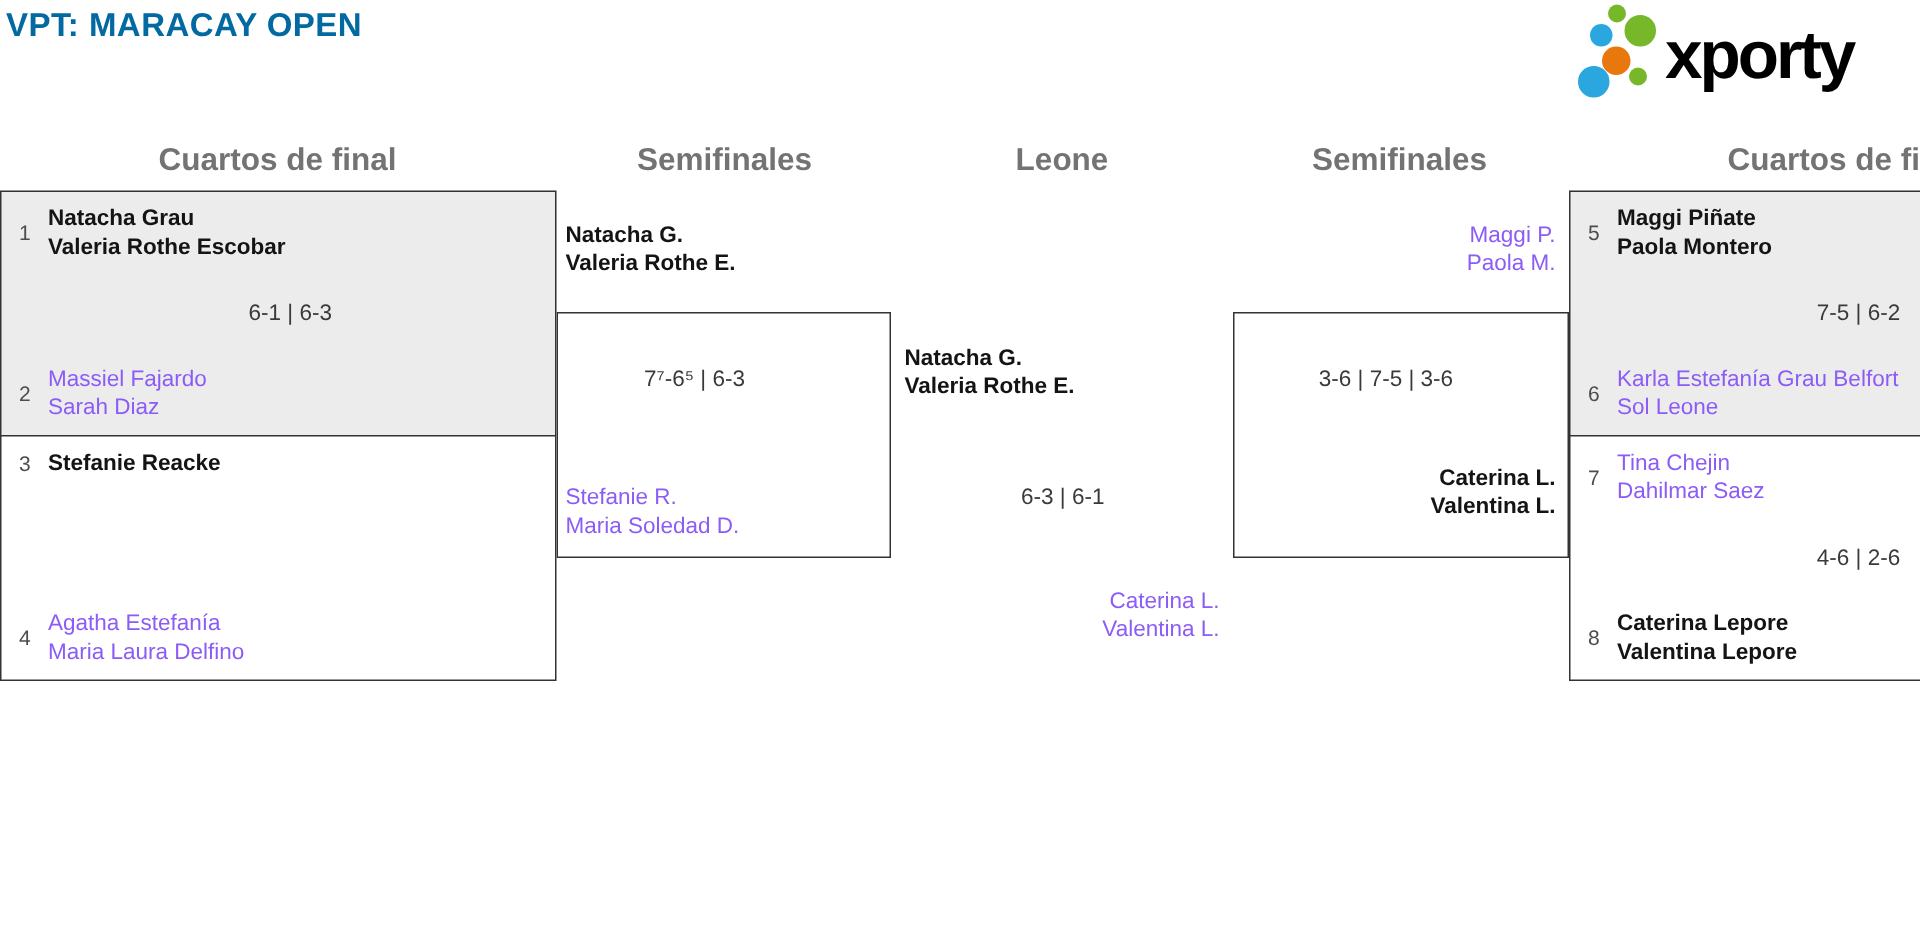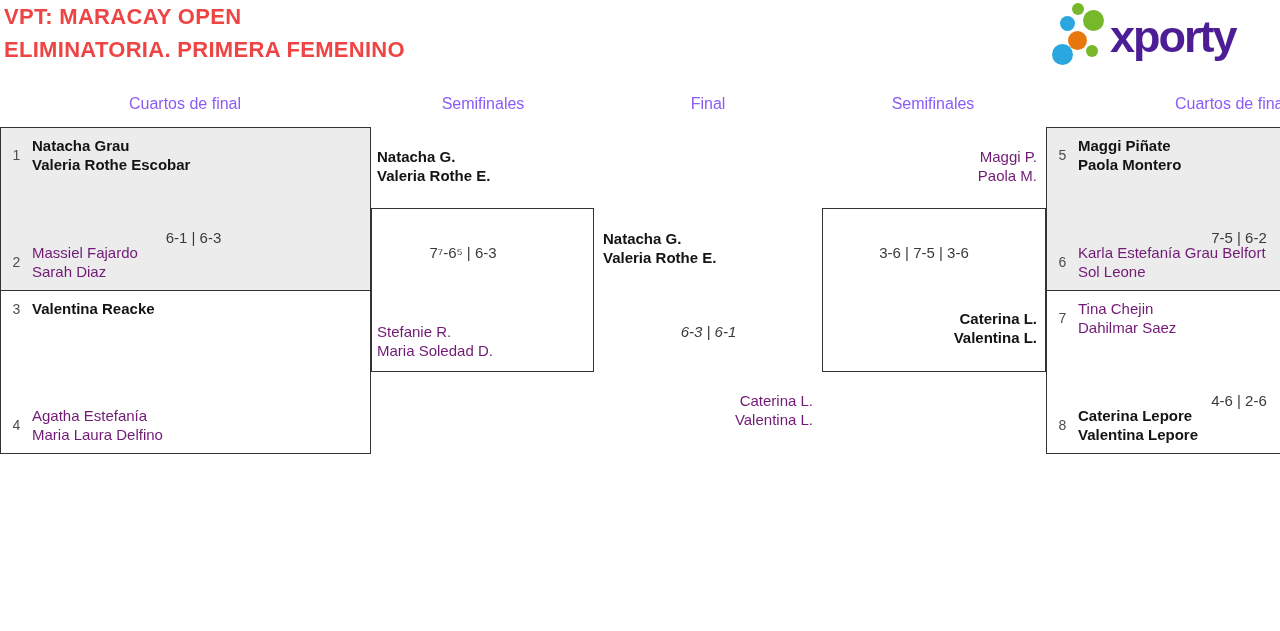--- a/index.html
+++ b/index.html
@@ -15,21 +15,21 @@
 
   
   .title {
     position: absolute;
     left: 4px;
     top: 0px;
     font-size: 22px;
     line-height: 33px;
     font-weight: 600;
     letter-spacing: 0.3px;
-    color: #ef4444;
+    color: #0369a1;
     white-space: nowrap;
   }
 
   
   .logo { position: absolute; left: 1046px; top: 0; width: 234px; height: 70px; }
   .dot { position: absolute; border-radius: 50%; }
   .dot.green  { background: #76b82a; }
   .dot.blue   { background: #2aa7df; }
   .dot.orange { background: #e8770e; }
   .d1 { left: 26px; top: 3px;  width: 12px; height: 12px; }
@@ -38,31 +38,31 @@
   .d4 { left: 22px; top: 31px; width: 19px; height: 19px; }
   .d5 { left: 40px; top: 45px; width: 12px; height: 12px; }
   .d6 { left: 6px;  top: 44px; width: 21px; height: 21px; }
   .logo-text {
     position: absolute;
     left: 64px; top: 4px; height: 66px;
     display: flex; align-items: center;
     font-size: 45px;
     font-weight: 800;
     letter-spacing: -2px;
-    color: #4c1d95;
+    color: #000000;
   }
 
   
   .col-header {
     position: absolute;
     top: 95px;
     transform: translateX(-50%);
-    font-size: 16px;
-    font-weight: 400;
-    color: #8b5cf6;
+    font-size: 21px;
+    font-weight: 700;
+    color: #737373;
     white-space: nowrap;
   }
   .ch1 { left: 185px; }
   .ch2 { left: 483px; }
   .ch3 { left: 708px; }
   .ch4 { left: 933px; }
   .ch5 { left: 1231px; }
 
   
   .box {
@@ -85,72 +85,71 @@
   .team.in-box-bottom { position: absolute; left: 9px; bottom: 9px; }
   .seed {
     min-width: 13px;
     text-align: center;
     font-size: 14px;
     color: #4d4d4d;
   }
   .names {
     font-size: 15px;
     line-height: 19px;
-    color: #701a75;
+    color: #8b5cf6;
     white-space: nowrap;
   }
   .names.winner { font-weight: 700; color: #141414; }
   .names.right { text-align: right; }
 
   
   .score {
     position: absolute;
     text-align: center;
     font-size: 15px;
     line-height: 19px;
     color: #3a3a3a;
     white-space: nowrap;
   }
-  .score.in-box-center { left: 16px; right: 0; top: 50%; transform: translateY(-50%); margin-top: 28px; }
+  .score.in-box-center { left: 16px; right: 0; top: 50%; transform: translateY(-50%); }
 
   
   .float { position: absolute; }
   .sfl-team-top { left: 377px; top: 147px; }
   .sfl-score    { left: 371px; top: 243px; width: 184px; }
   .sfl-team-bot { left: 377px; top: 309px; margin-top: 13px; }
 
   .sfr-team-top { right: 243px; top: 147px; }
   .sfr-score    { left: 822px; top: 243px; width: 204px; }
   .sfr-team-bot { right: 243px; top: 309px; }
 
   .fin-team-top { left: 603px; top: 229px; }
-  .fin-score    { left: 594px; top: 322px; width: 229px; font-style: italic; }
+  .fin-score    { left: 594px; top: 322px; width: 229px; }
   .fin-team-bot { right: 467px; top: 391px; }
 </style>
 </head>
 <body>
 
 <div class="title">
   <div>VPT: MARACAY OPEN</div>
-  <div>ELIMINATORIA. PRIMERA FEMENINO</div>
 </div>
 
 <div class="logo">
   <span class="dot green  d1"></span>
   <span class="dot green  d2"></span>
   <span class="dot blue   d3"></span>
   <span class="dot orange d4"></span>
   <span class="dot green  d5"></span>
   <span class="dot blue   d6"></span>
   <span class="logo-text">xporty</span>
 </div>
 
 <div class="col-header ch1">Cuartos de final</div>
 <div class="col-header ch2">Semifinales</div>
-<div class="col-header ch3">Final</div>
+<div class="col-header ch3">Leone</div>
 <div class="col-header ch4">Semifinales</div>
 <div class="col-header ch5">Cuartos de final</div>
 
 <div class="box shaded qf1">
   <div class="team in-box-top">
     <span class="seed">1</span>
     <span class="names winner">
       <div>Natacha Grau</div>
       <div>Valeria Rothe Escobar</div>
     </span>
@@ -162,21 +161,21 @@
       <div>Massiel Fajardo</div>
       <div>Sarah Diaz</div>
     </span>
   </div>
 </div>
 
 <div class="box qf2">
   <div class="team in-box-top">
     <span class="seed">3</span>
     <span class="names winner">
-      <div>Valentina Reacke</div>
+      <div>Stefanie Reacke</div>
     </span>
   </div>
   <div class="team in-box-bottom">
     <span class="seed">4</span>
     <span class="names">
       <div>Agatha Estefanía</div>
       <div>Maria Laura Delfino</div>
     </span>
   </div>
 </div>

